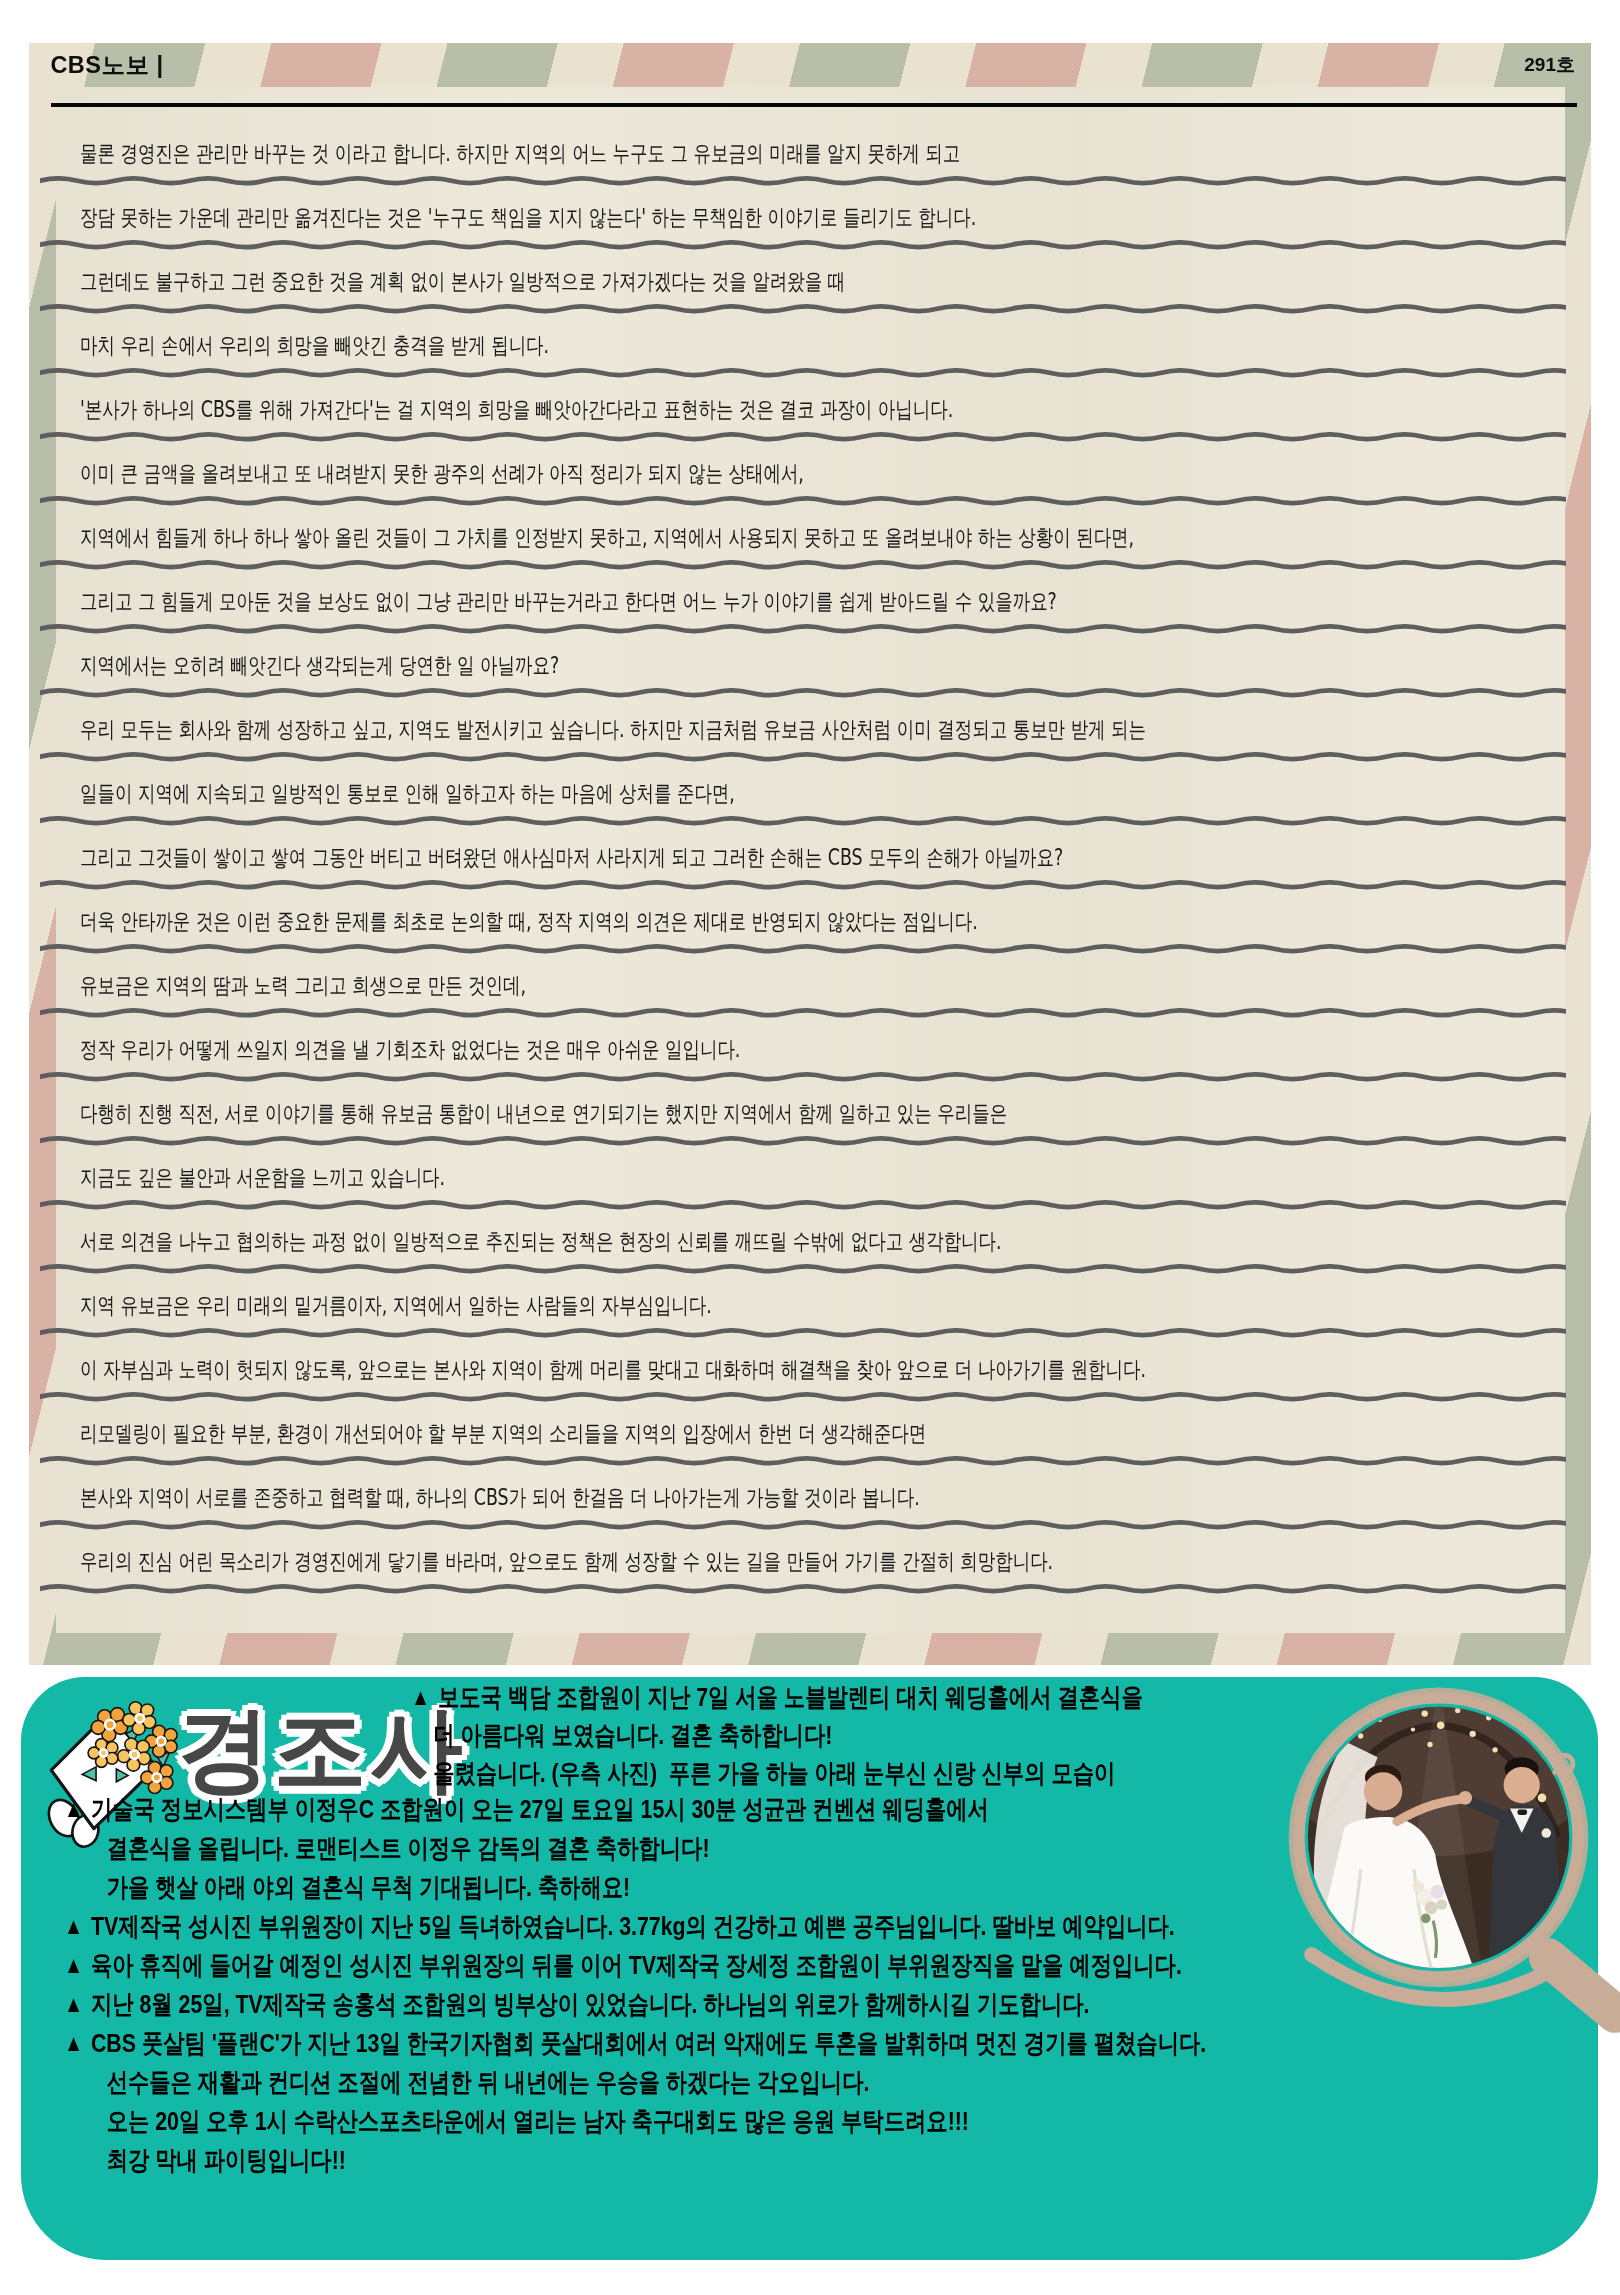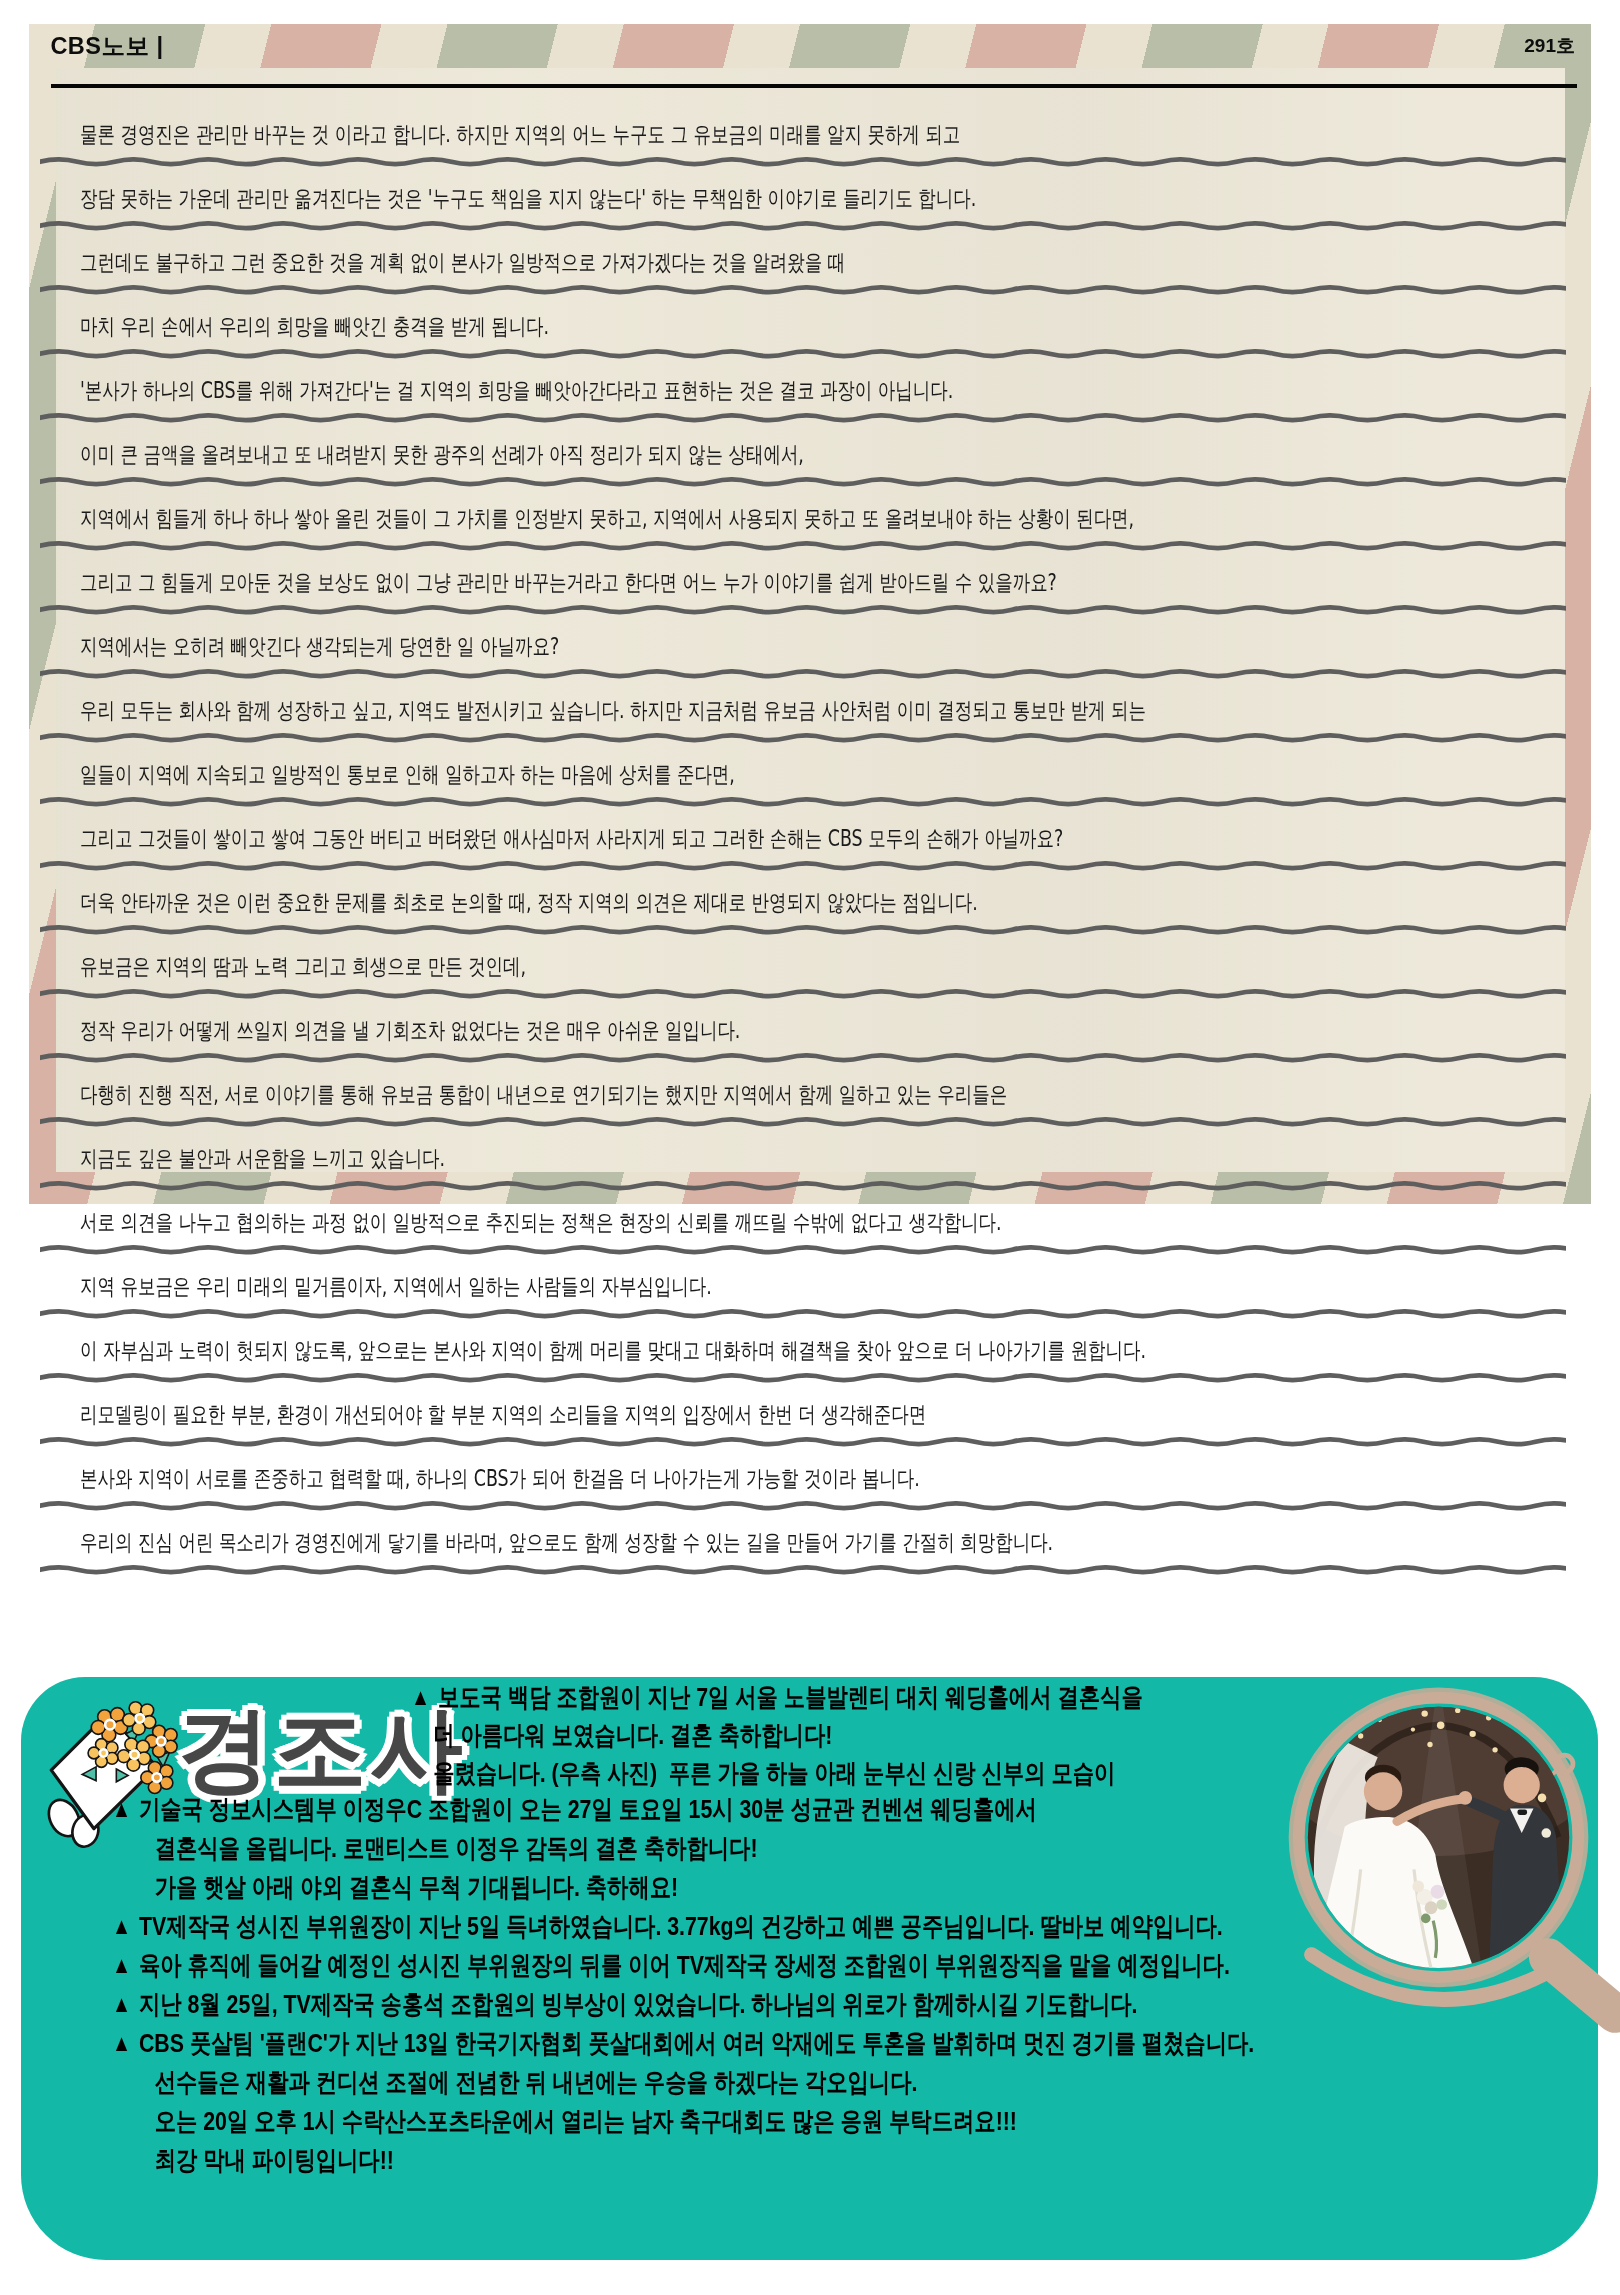--- a/index.html
+++ b/index.html
@@ -2,21 +2,21 @@
 <html style="font-size:8.5px"><head>
 <meta charset="utf-8">
 <style>
   html,body{margin:0;padding:0;}
   body{
     width:1620px;height:2295px;position:relative;background:#ffffff;overflow:hidden;
     font-family:"Liberation Sans", sans-serif;
   }
   
   .letter{
-    position:absolute;left:29px;top:24px;width:1562px;height:1180px;
+    position:absolute;left:29px;top:43px;width:1562px;height:1622px;
     background:repeating-linear-gradient(104deg,
       #e9e2d0 0 64px,
       #b9bea8 64px 171px,
       #e9e2d0 171px 235px,
       #d8b2a4 235px 342px);
     text-decoration:underline;
   }
   .letter-inner{
     position:absolute;left:27px;top:44px;right:26px;bottom:32px;
     background:#ece7d7;
@@ -51,21 +51,21 @@
     position:absolute;left:156px;top:9.6px;
     font-size:93px;font-weight:900;color:#474747;letter-spacing:3.2px;
     text-shadow:
       -5.3px -5.3px 0 #fff, 5.3px -5.3px 0 #fff, -5.3px 5.3px 0 #fff, 5.3px 5.3px 0 #fff,
       -7.5px 0 0 #fff, 7.5px 0 0 #fff, 0 -7.5px 0 #fff, 0 7.5px 0 #fff;
   }
   .bouquet{position:absolute;left:15px;top:11.7px;width:150px;height:160px;}
   .news-first{position:absolute;left:390px;top:4.3px;width:908px;}
   .fline{position:relative;height:38px;}
   .news-rest{position:absolute;left:43px;top:116px;right:21.4px;}
-  .nline{position:relative;height:39px;margin-left:48px;}
+  .nline{position:relative;height:39px;}
   .ntext{
     display:inline-block;white-space:pre;
     font-size:26px;font-weight:700;color:#000;line-height:33px;
     transform:scaleX(.82);transform-origin:0 0;
   }
   .marker{
     display:inline-block;font-size:23.5px;font-weight:700;color:#000;
     margin-right:9.6px;vertical-align:1.1px;
   }
   .fline .ntext{padding-left:0;}

